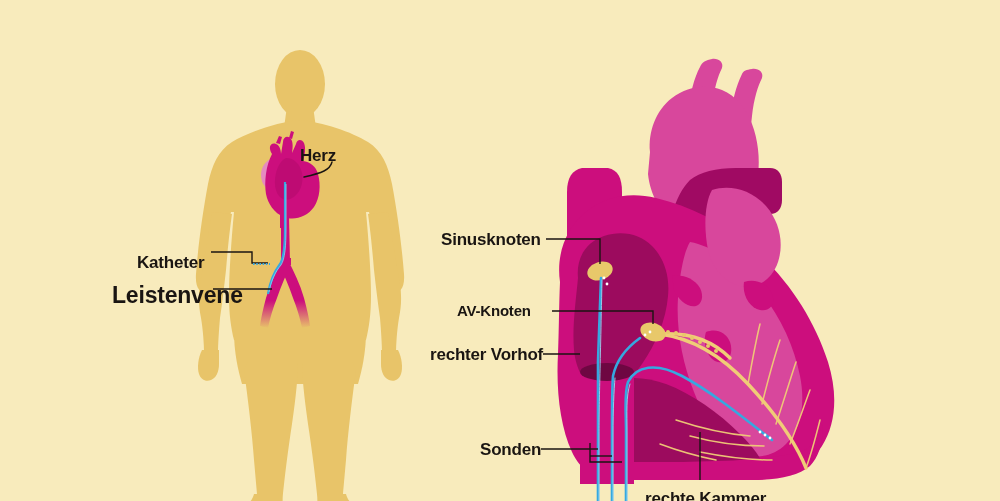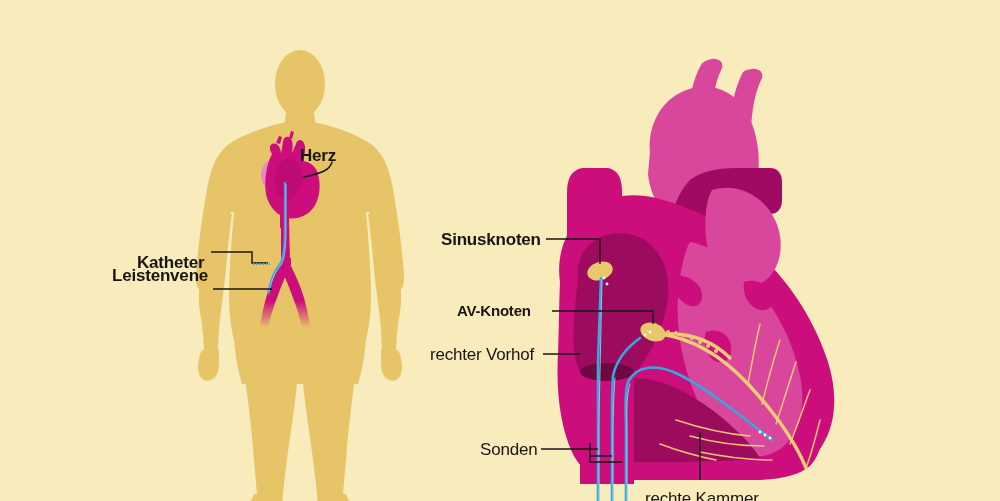--- a/index.html
+++ b/index.html
@@ -13,21 +13,21 @@
   #stage{position:relative;width:1000px;height:501px;margin-top:32px;}
   #stage svg{position:absolute;top:0;left:0;}
   .lbl{
     position:absolute;
     color:#1a1512;
     white-space:nowrap;
     line-height:1;
     letter-spacing:-0.2px;
   }
   .lbl.bold{font-weight:bold;}
-  .lbl.reg{font-weight:normal;}
+  .lbl.reg{font-weight:bold;}
 </style>
 </head>
 <body>
 
 <div id="stage">
 
   <svg width="1000" height="501" viewBox="0 0 1000 501">
     <defs>
       <linearGradient id="veinFadeL" x1="0" y1="0" x2="0" y2="1">
         <stop offset="0%" stop-color="#cc0e7d"></stop>
@@ -355,21 +355,21 @@
       <path d="M590,417 L598,417"></path>
 
       <path d="M700,448 L700,400"></path>
     </g>
   </svg>
 
   <div class="lbl bold" style="left:300px;top:115px;font-size:17px;">Herz</div>
 
   <div class="lbl bold" style="left:137px;top:222px;font-size:17px;">Katheter</div>
 
-  <div class="lbl bold" style="left:112px;top:235px;font-size:17px;">Leistenvene</div>
+  <div class="lbl bold" style="left:112px;top:252px;font-size:23px;">Leistenvene</div>
 
   <div class="lbl bold" style="left:441px;top:199px;font-size:17px;text-align:right;">Sinusknoten</div>
 
   <div class="lbl bold" style="left:457px;top:271px;font-size:15px;">AV-Knoten</div>
 
   <div class="lbl reg" style="left:430px;top:314px;font-size:17px;">rechter Vorhof</div>
 
   <div class="lbl reg" style="left:480px;top:409px;font-size:17px;text-align:right;">Sonden</div>
 
   <div class="lbl reg" style="left:645px;top:458px;font-size:17px;">rechte Kammer</div>

